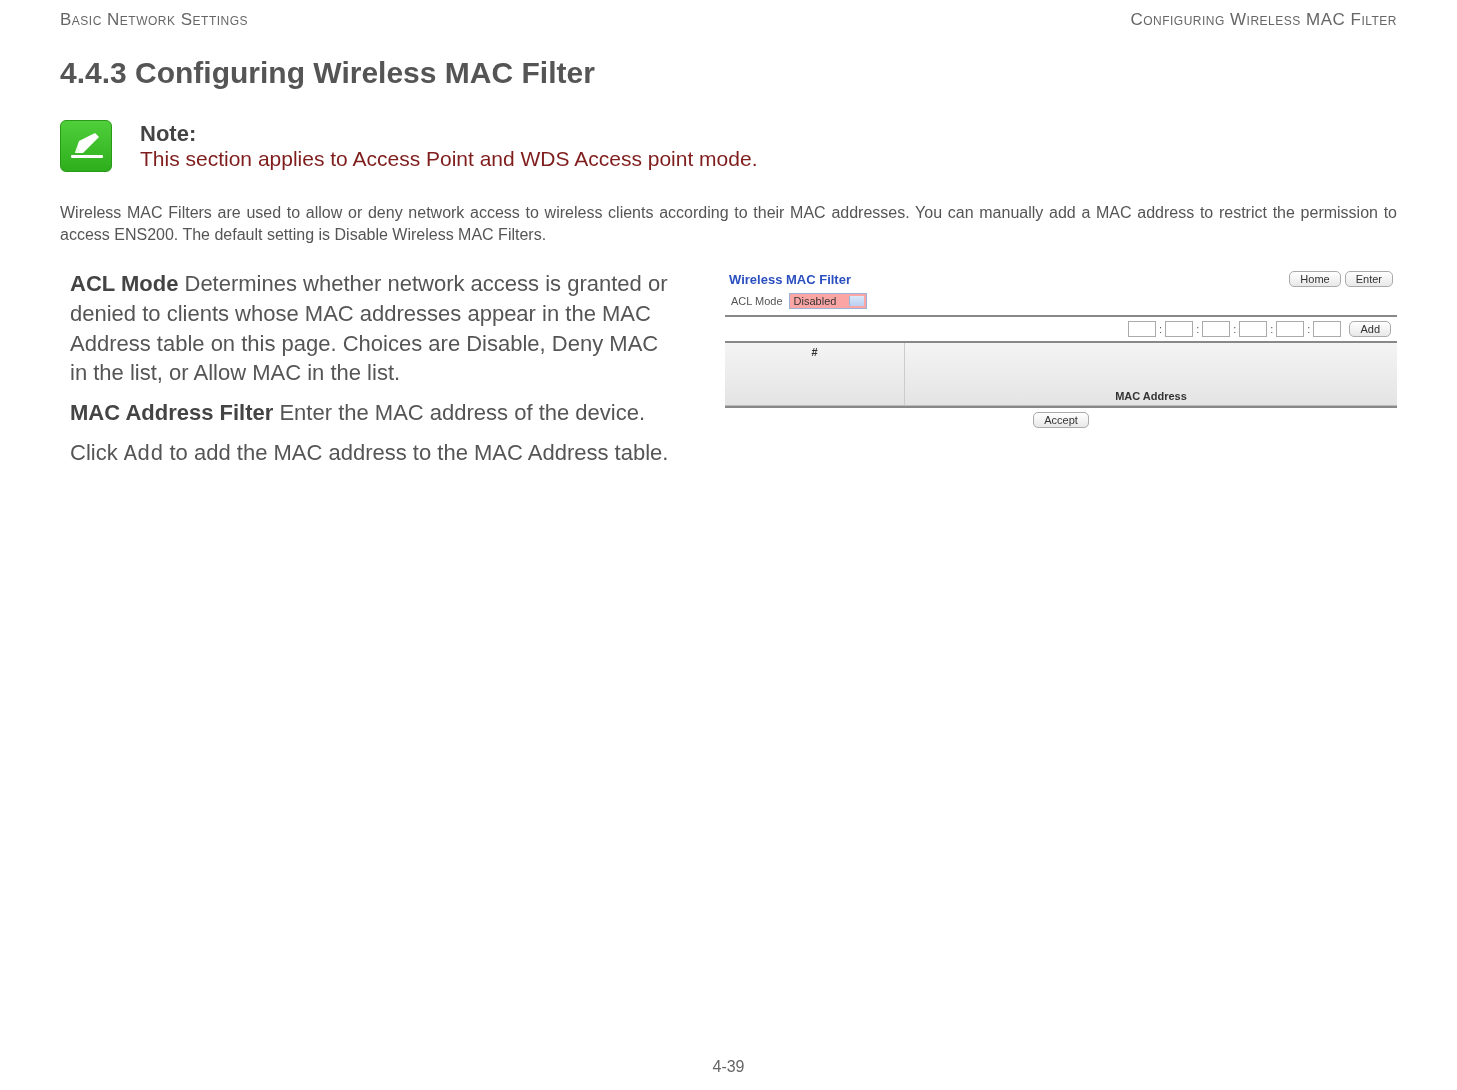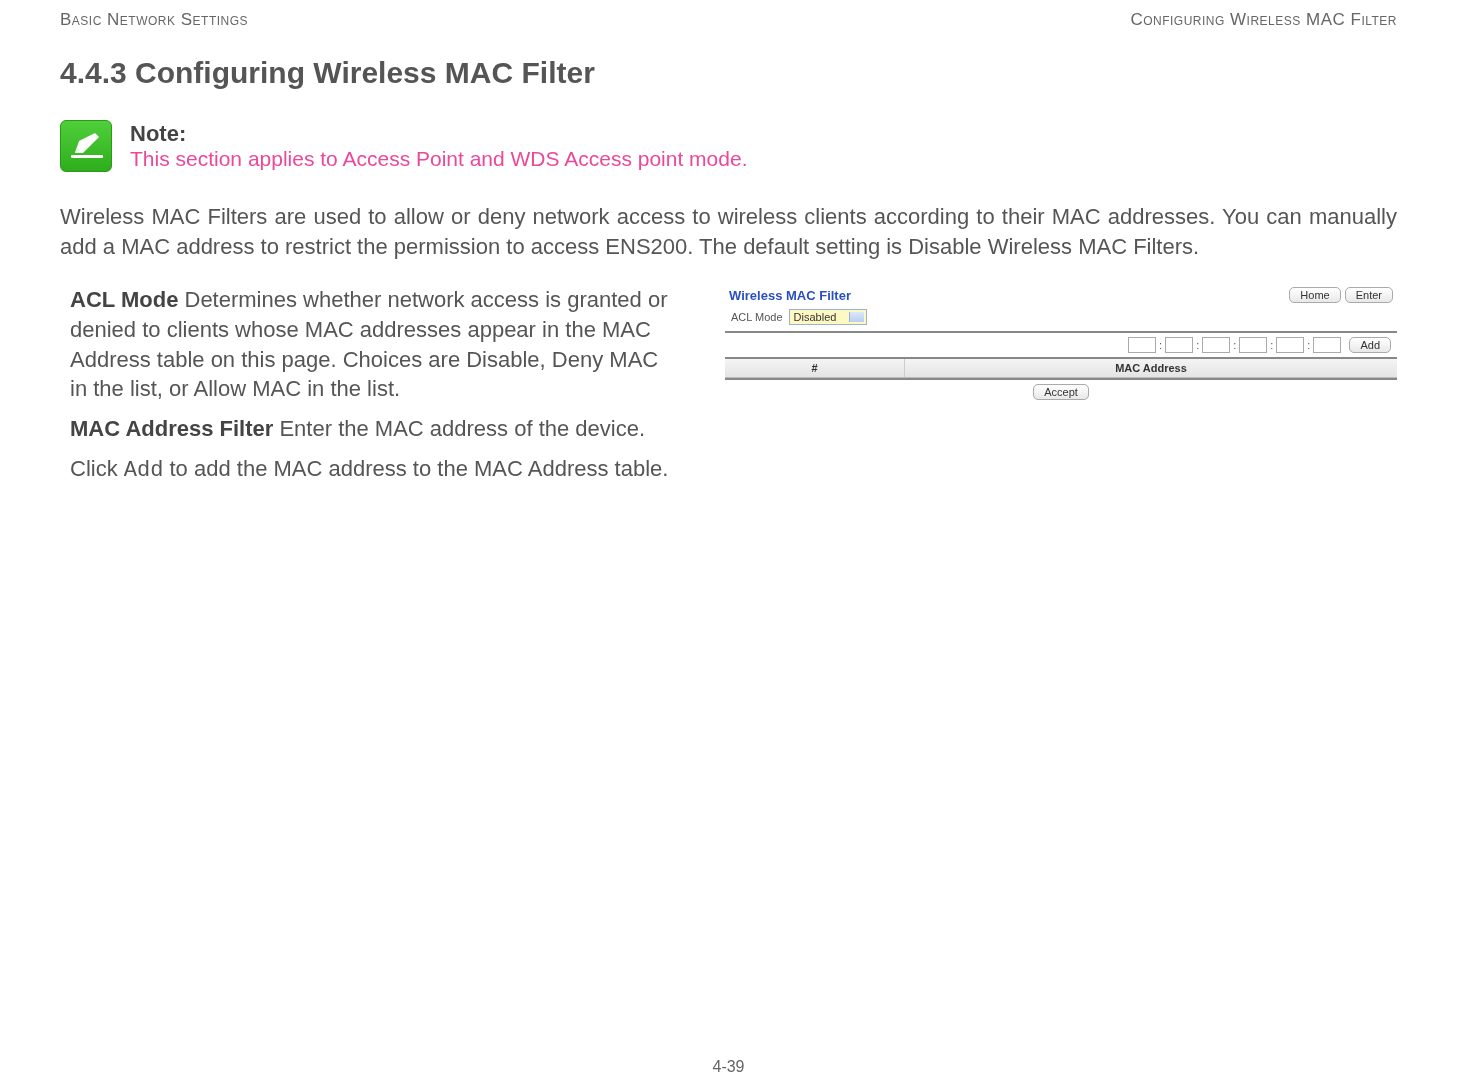--- a/index.html
+++ b/index.html
@@ -24,45 +24,45 @@
   .section-title {
     font-family: Verdana, Geneva, sans-serif;
     font-weight: bold;
     font-size: 30px;
     color: #555;
     margin-bottom: 30px;
   }
   .note-block {
     display: flex;
     align-items: center;
-    gap: 18px;
+    gap: 28px;
     margin-bottom: 30px;
   }
   .note-icon {
     width: 52px;
     height: 52px;
     border-radius: 6px;
     background: linear-gradient(#4fcf3a, #2fae1d);
     border: 1px solid #2b9a19;
     position: relative;
     flex-shrink: 0;
   }
   .note-icon svg { position: absolute; top: 6px; left: 6px; }
   .note-text-wrap { }
   .note-label {
     font-weight: bold;
     font-size: 22px;
     color: #444;
   }
   .note-text {
     font-size: 21px;
-    color: #ec4899;
+    color: #7f1d1d;
   }
   .intro-para {
-    font-size: 22px;
+    font-size: 16px;
     color: #555;
     line-height: 1.35;
     margin-bottom: 24px;
     text-align: justify;
   }
   .content-row {
     display: flex;
     gap: 45px;
     align-items: flex-start;
   }
@@ -106,21 +106,21 @@
   }
   .ui-row {
     display: flex;
     align-items: center;
     gap: 6px;
     padding: 4px 6px;
   }
   .ui-label { color: #555; font-size: 11px; }
   .ui-select {
     border: 1px solid #9ab2d6;
-    background: #fef9c3;
+    background: #fca5a5;
     font-size: 11px;
     padding: 1px 30px 1px 4px;
     color: #333;
     position: relative;
     display: inline-flex;
     align-items: flex-end;
   }
   .ui-select::after {
     content: "";
     position: absolute;
@@ -156,20 +156,21 @@
   .ui-th-num {
     flex: 0 0 180px;
     text-align: center;
     padding: 3px;
     border-right: 1px solid #ccc;
   }
   .ui-th-mac {
     flex: 1;
     text-align: center;
     padding: 3px;
+    margin-top: 44px;
   }
   .ui-divider {
     height: 2px; background: #888; margin-top: 0;
   }
   .ui-accept-row {
     text-align: center;
     padding: 6px;
   }
   .page-num {
     position: absolute;

